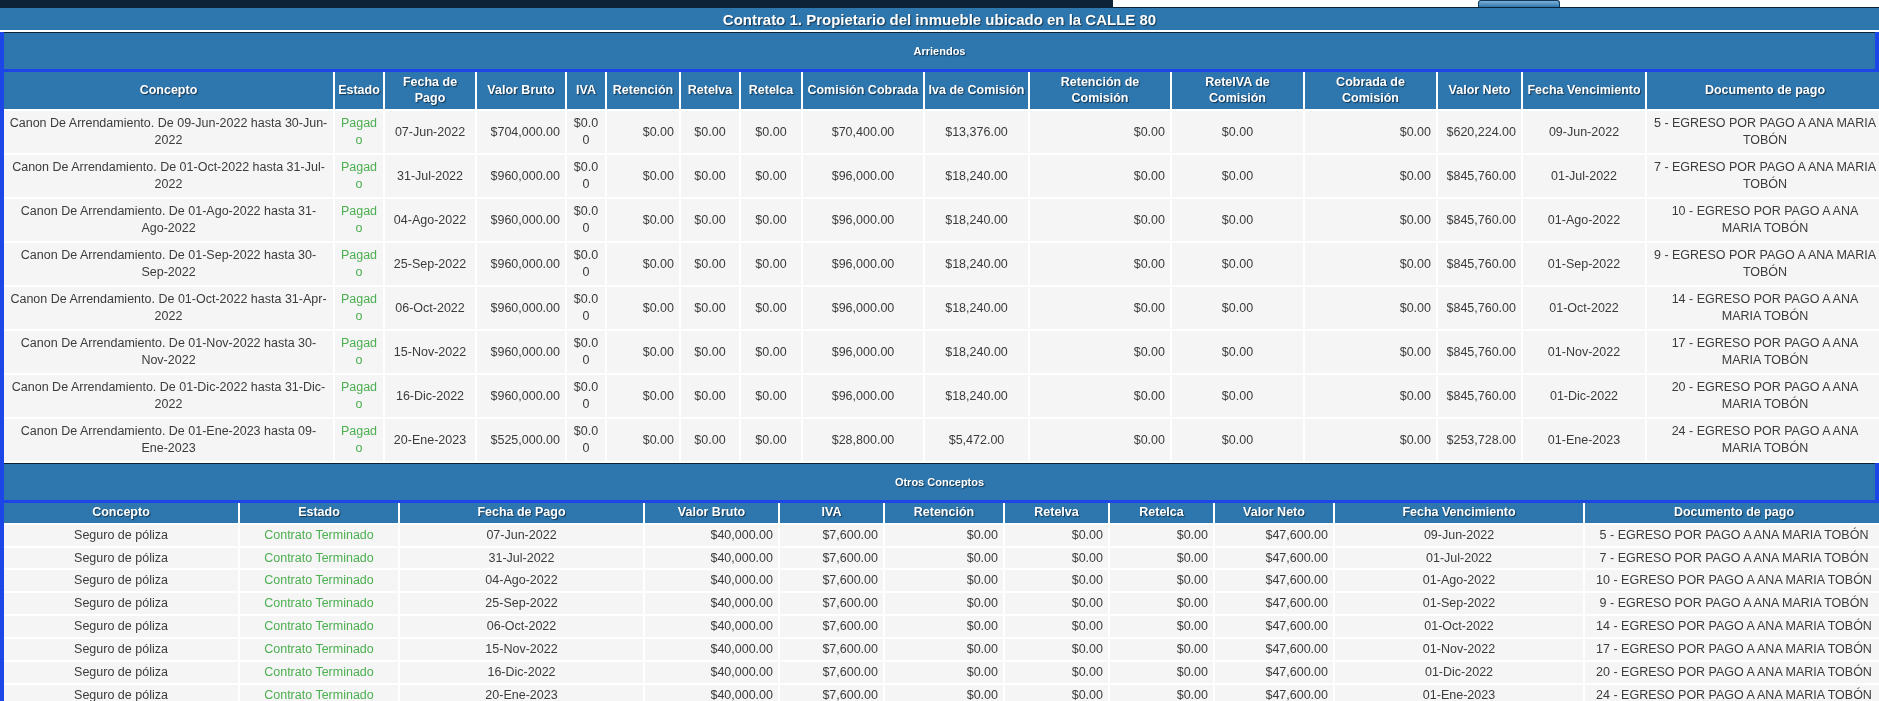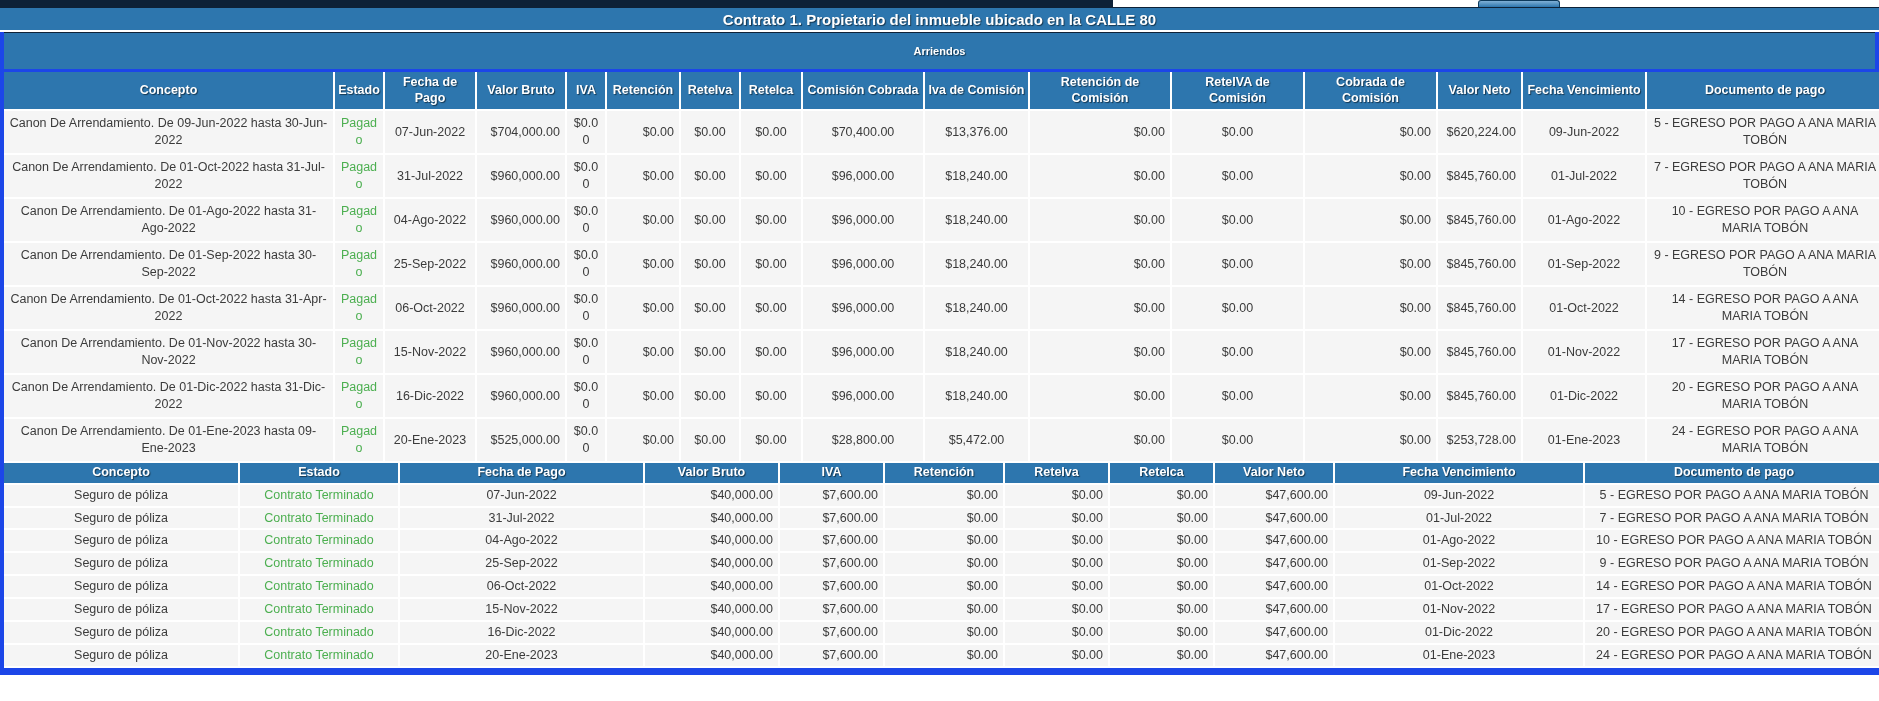--- a/index.html
+++ b/index.html
@@ -265,20 +265,23 @@
           <td class="al-r">$0.00</td>
           <td class="al-c">$0.00</td>
           <td class="al-r">$0.00</td>
           <td class="al-r">$253,728.00</td>
           <td class="al-c">01-Ene-2023</td>
           <td class="al-c">24 - EGRESO POR PAGO A ANA MARIA TOBÓN</td>
         </tr>
       </tbody>
   </table>
 
+  <div class="section-bar">
+    <span>Otros Conceptos</span>
+  </div>
   <table id="table-otros">
     <colgroup>
         <col style="width: 235px;">
         <col style="width: 160px;">
         <col style="width: 245px;">
         <col style="width: 135px;">
         <col style="width: 105px;">
         <col style="width: 120px;">
         <col style="width: 105px;">
         <col style="width: 105px;">

